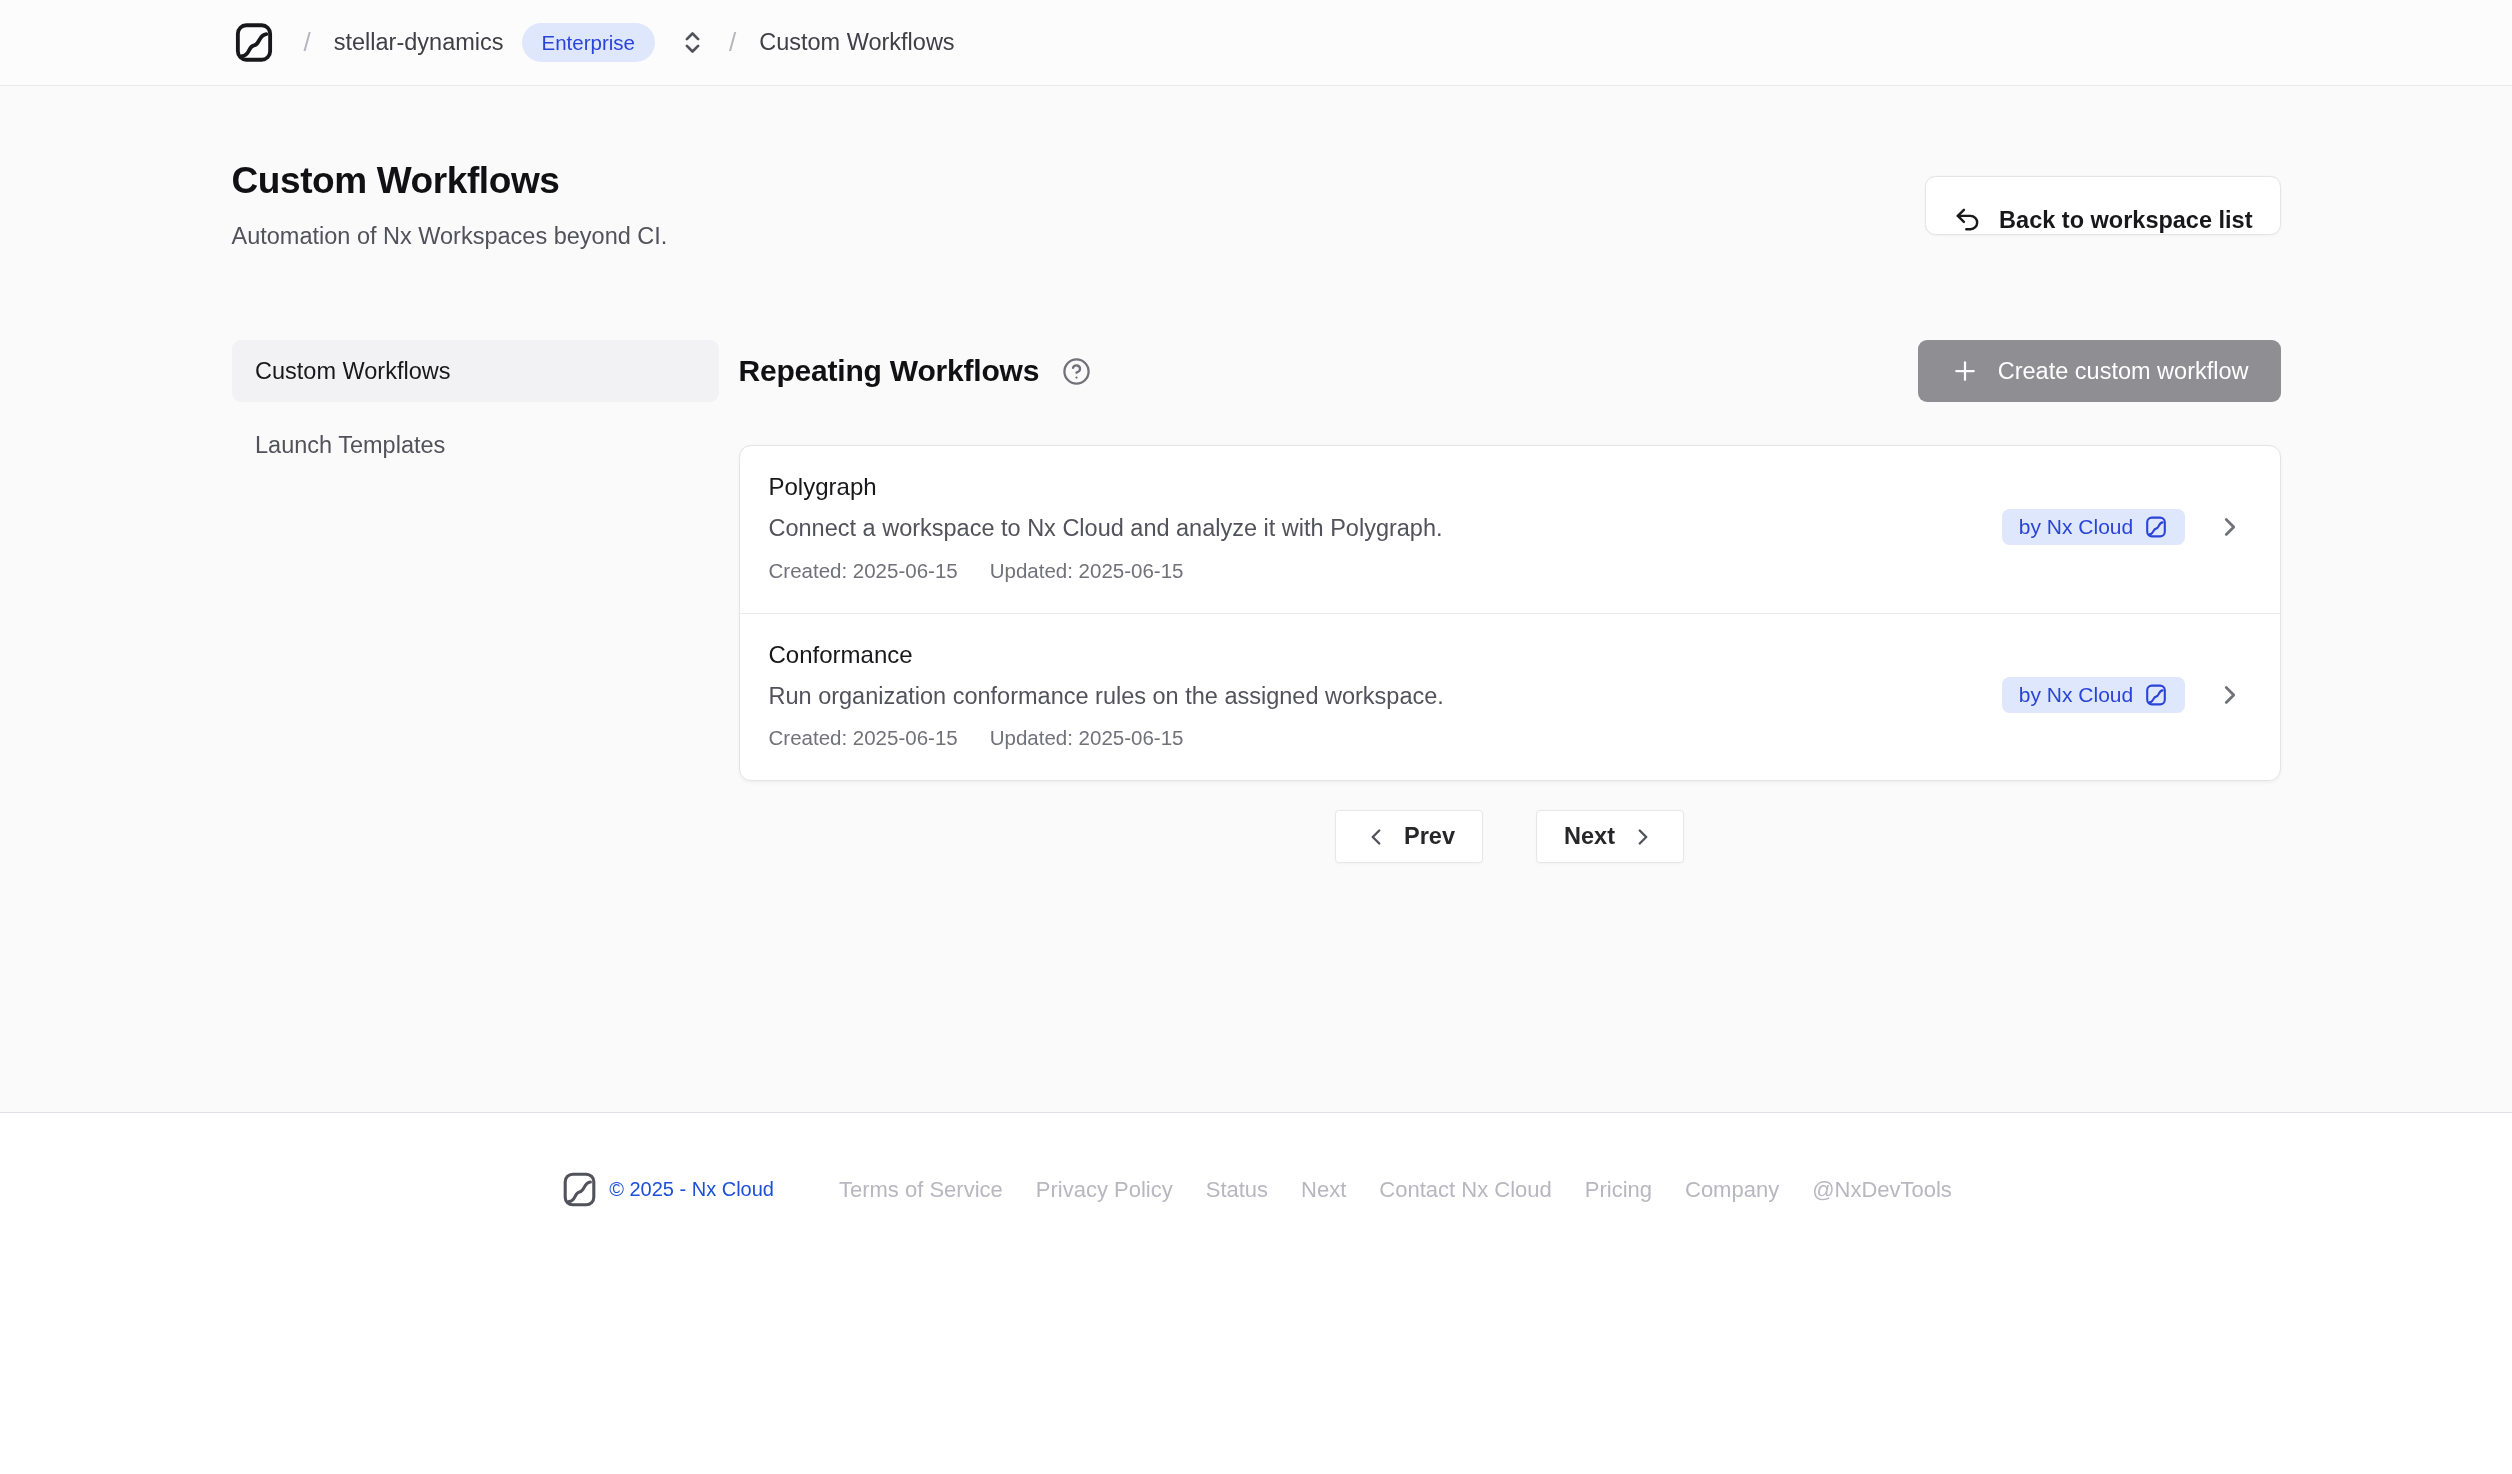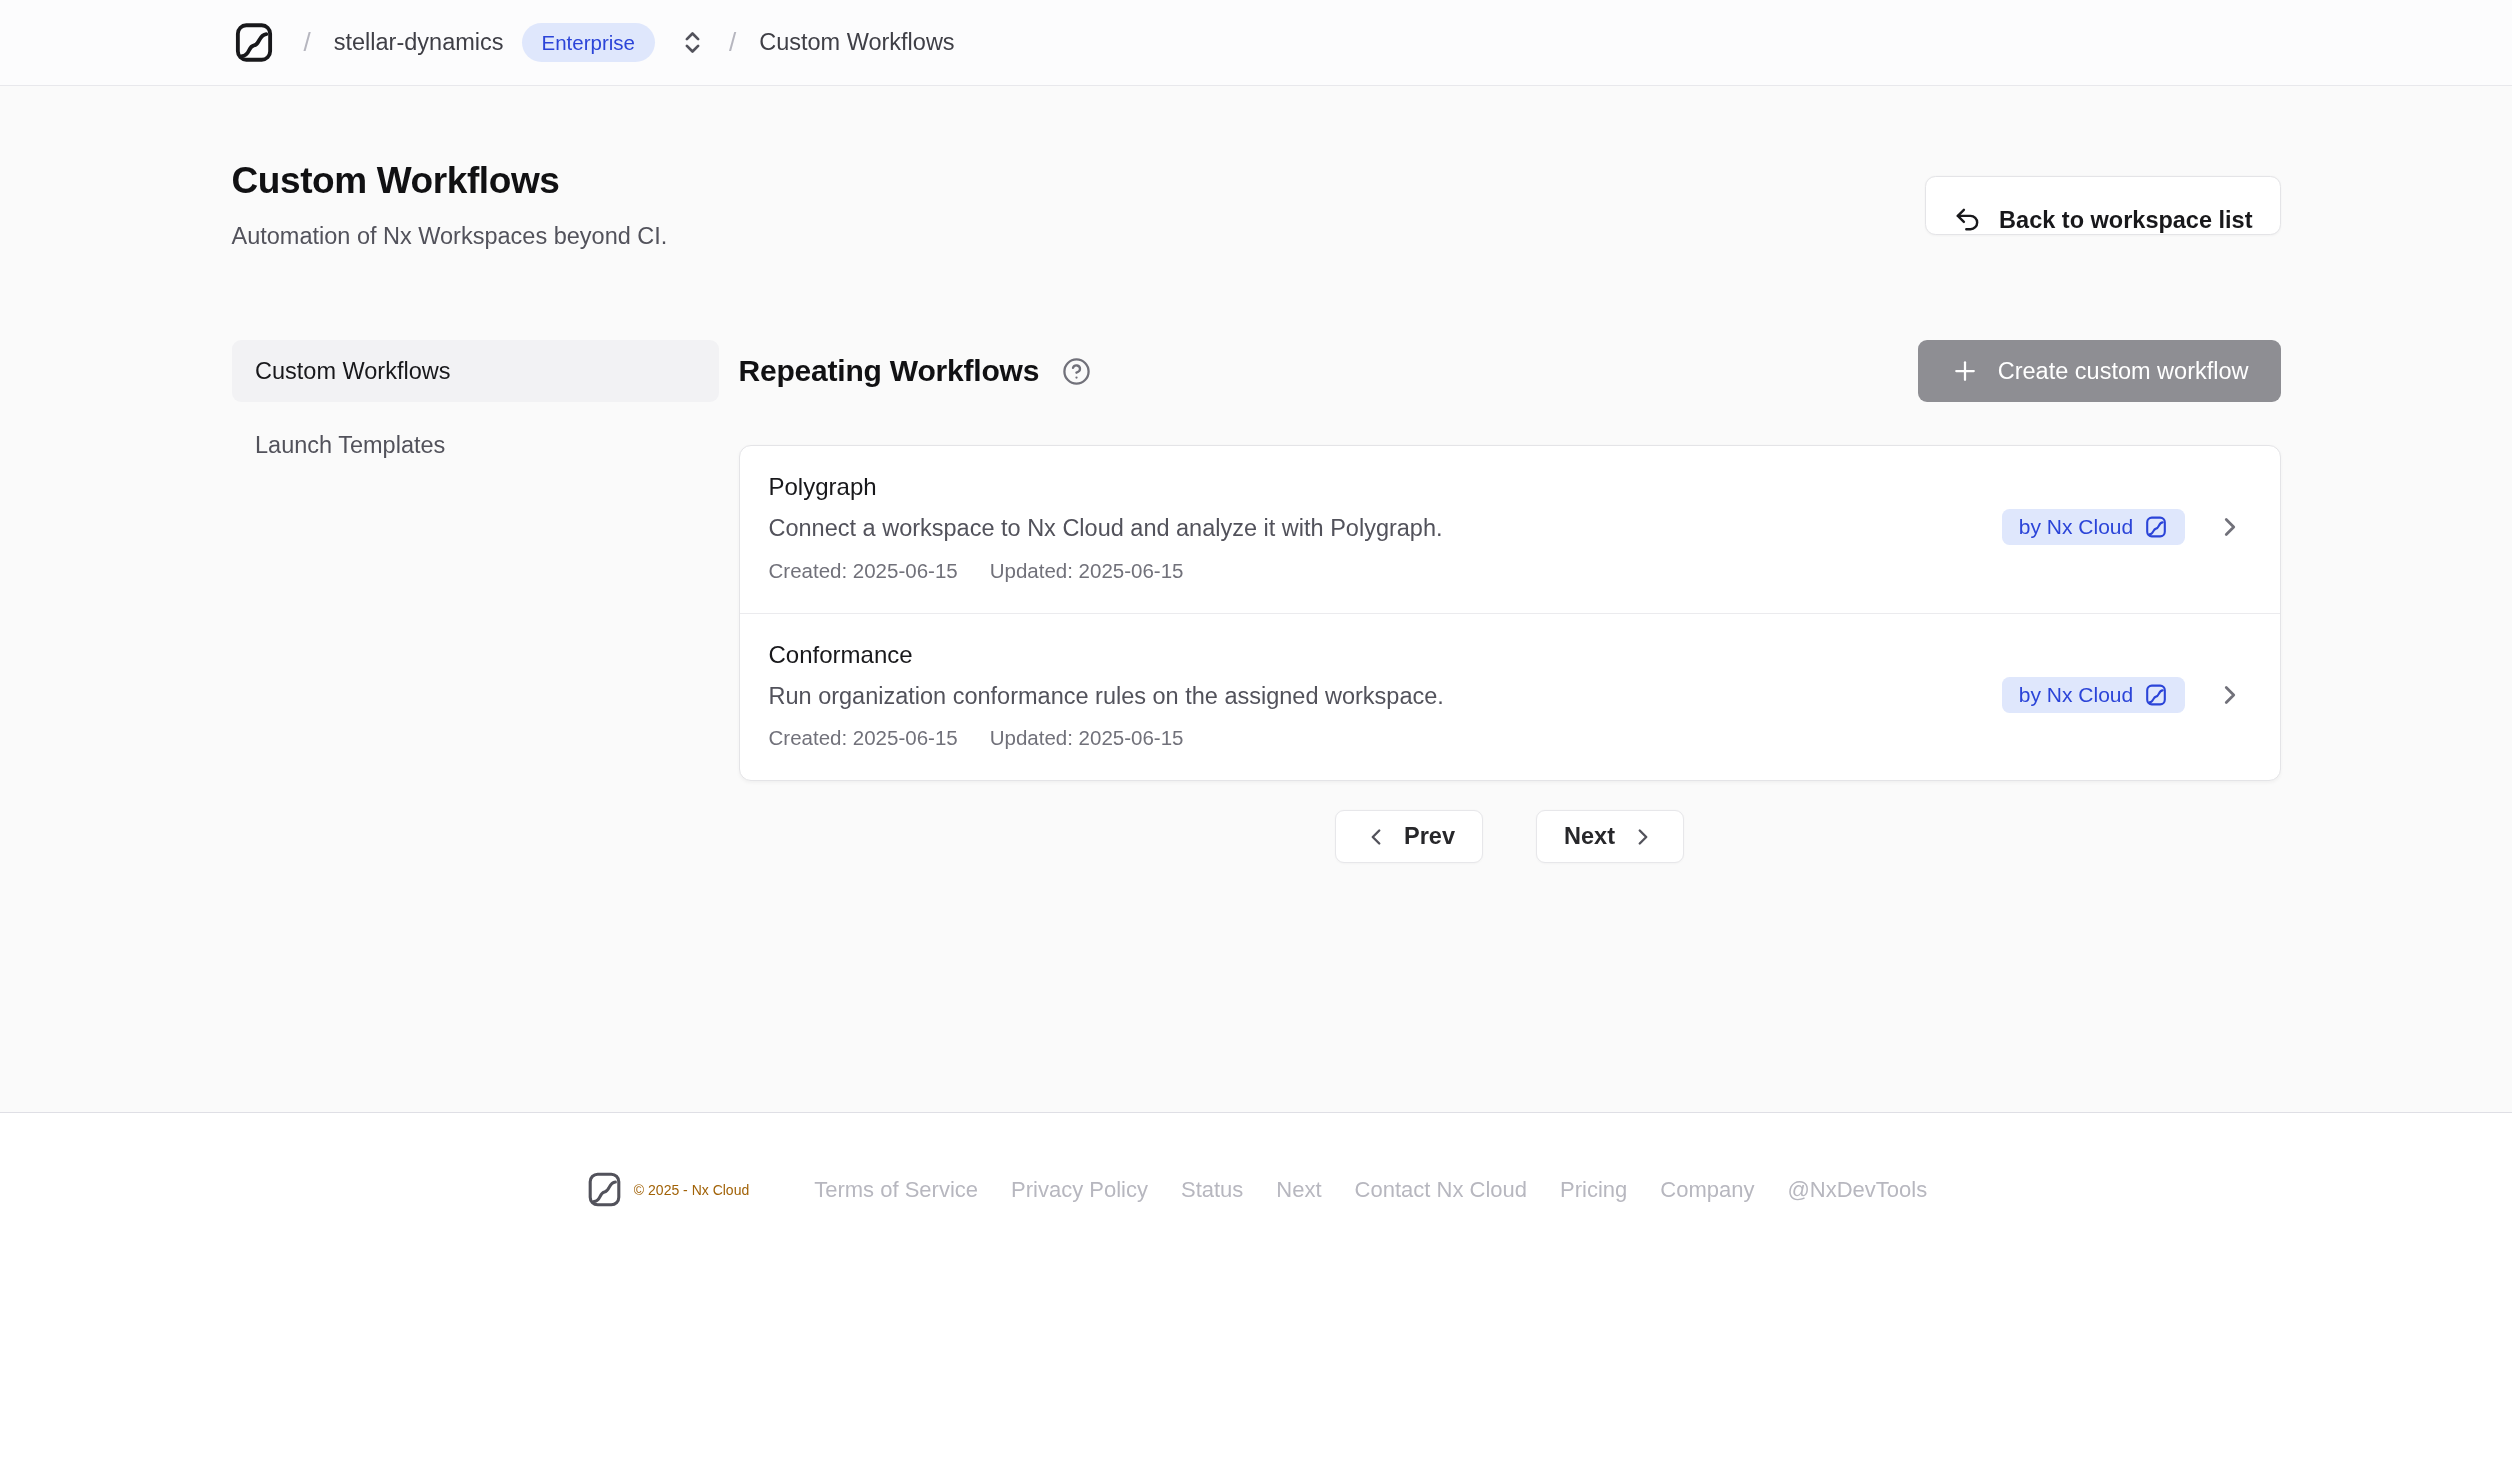--- a/index.html
+++ b/index.html
@@ -116,40 +116,40 @@
     font-size:21px; font-weight:500;
     height:36px; padding:0 16.7px; border-radius:7.6px; cursor:pointer;
   }
   .byline-badge svg { width:24px; height:24px; }
   .row-chevron { color:#71717a; display:flex; }
   .row-chevron svg { width:30px; height:30px; }
 
   .pagination { margin-top:29px; display:flex; justify-content:center; gap:53px; }
   .page-btn {
     display:flex; align-items:center; gap:15px;
-    background:#ffffff; border:1.5px solid #e7e7ea; border-radius:9px;
+    background:#ffffff; border:1.5px solid #e7e7ea; border-radius:4px;
     height:53px; padding:0 27px;
     font-size:23.5px; font-weight:600; color:#27272a; cursor:pointer;
     box-shadow:0 0.8px 2.3px rgba(0,0,0,0.03);
     font-family:inherit;
   }
   .page-btn svg { width:26px; height:26px; color:#52525b; }
 
   
   .footer {
     border-top:1.5px solid #dfdfe5; background:#ffffff;
     height:359px;
   }
   .footer-inner {
     display:flex; align-items:center; justify-content:center;
     padding-top:55px;
   }
   .footer-logo { color:#52525b; display:flex; }
   .footer-logo svg { width:39px; height:43px; }
-  .footer-copy { margin-left:10px; font-size:14px; color:#a16207; }
+  .footer-copy { margin-left:10px; font-size:20px; color:#1d4ed8; }
   .footer-links { margin-left:65px; display:flex; gap:33px; }
   .footer-link { font-size:22px; color:#b7b7bf; cursor:pointer; text-decoration:none; }
 </style>
 </head>
 <body>
 
 <header class="navbar">
   <div class="shell navbar-inner">
     <div class="nav-left">
       <span class="nav-logo">

